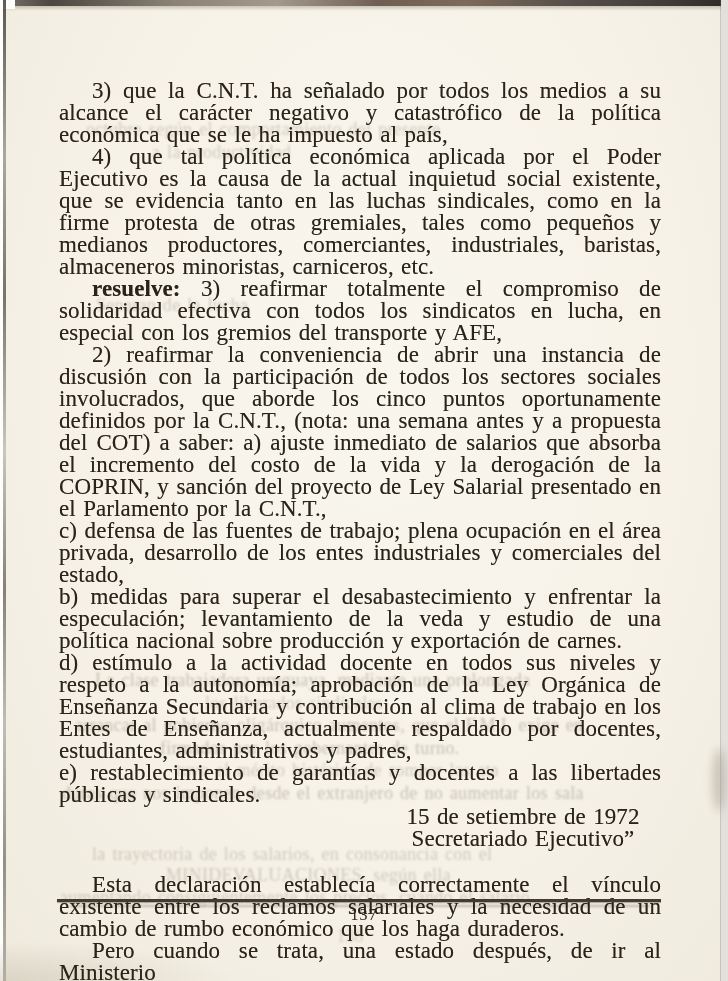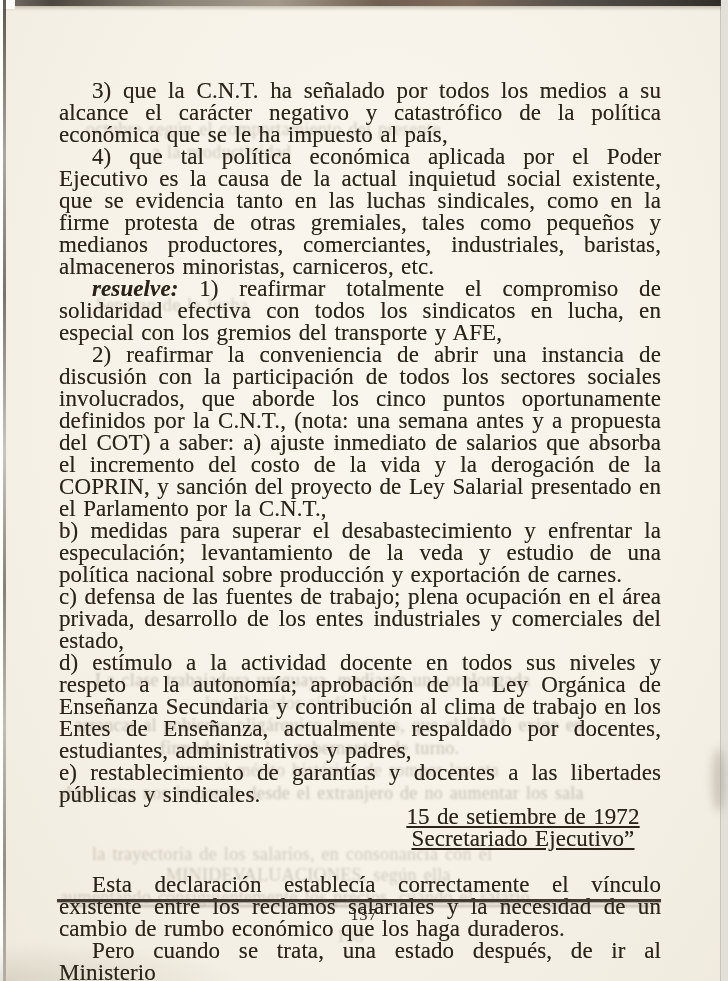--- a/index.html
+++ b/index.html
@@ -38,23 +38,23 @@
   
   .text-block{
     position:absolute;left:59px;top:80px;width:602px;
     font-size:23px;line-height:22px;color:#2a2418;
     text-align:justify;letter-spacing:.1px;word-spacing:1.5px;
     text-shadow:0 0 .5px rgba(42,36,24,.45);
     z-index:3;
   }
   .para{margin:0;}
   .indent{text-indent:33px;}
-  .bold{font-weight:bold;font-style:italic;}
+  .bold{font-weight:bold;}
   .after-gap{margin-top:24px;}
-  .date-block{width:270px;margin:0 3px 0 auto;text-align:center;text-decoration:underline;}
+  .date-block{width:270px;margin:0 3px 0 auto;text-align:center;}
 
   
   .footnote-rule{
     position:absolute;left:57px;top:899px;width:604px;height:3px;
     background:#423b31;box-shadow:0 1px 1px rgba(66,59,49,.4);z-index:3;
   }
   .footnote-rule-echo{
     position:absolute;left:70px;top:905px;width:580px;height:2px;
     background:rgba(125,115,98,.45);filter:blur(1px);z-index:2;
   }
@@ -100,24 +100,24 @@
   <span class="ghost ghost-strong" style="left:62px;top:783px;">duras que nos imponen desde el extranjero de no aumentar los sala</span>
   <span class="ghost" style="left:92px;top:844px;">la trayectoria de los salarios, en consonancia con el</span>
   <span class="ghost" style="left:166px;top:865px;">MINIDEVALUACIONES, según ella</span>
   <span class="ghost" style="left:60px;top:887px;">aumentando consiguientemente los precios, cuando el salario</span>
   <div class="ghost-page-number">138</div>
 </div>
 
 <main class="text-block">
   <p class="para indent">3) que la C.N.T. ha señalado por todos los medios a su alcance el carácter negativo y catastrófico de la política económica que se le ha impuesto al país,</p>
   <p class="para indent">4) que tal política económica aplicada por el Poder Ejecutivo es la causa de la actual inquietud social existente, que se evidencia tanto en las luchas sindicales, como en la firme protesta de otras gremiales, tales como pequeños y medianos productores, comerciantes, industriales, baristas, almaceneros minoristas, carniceros, etc.</p>
-  <p class="para indent"><span class="bold">resuelve:</span><span> 1) reafirmar totalmente el compromiso de solidaridad efectiva con todos los sindicatos en lucha, en especial con los gremios del transporte y AFE,</span></p>
+  <p class="para indent"><span class="bold">resuelve:</span><span> 3) reafirmar totalmente el compromiso de solidaridad efectiva con todos los sindicatos en lucha, en especial con los gremios del transporte y AFE,</span></p>
   <p class="para indent">2) reafirmar la conveniencia de abrir una instancia de discusión con la participación de todos los sectores sociales involucrados, que aborde los cinco puntos oportunamente definidos por la C.N.T., (nota: una semana antes y a propuesta del COT) a saber: a) ajuste inmediato de salarios que absorba el incremento del costo de la vida y la derogación de la COPRIN, y sanción del proyecto de Ley Salarial presentado en el Parlamento por la C.N.T.,</p>
+  <p class="para">c) defensa de las fuentes de trabajo; plena ocupación en el área privada, desarrollo de los entes industriales y comerciales del estado,</p>
   <p class="para">b) medidas para superar el desabastecimiento y enfrentar la especulación; levantamiento de la veda y estudio de una política nacional sobre producción y exportación de carnes.</p>
-  <p class="para">c) defensa de las fuentes de trabajo; plena ocupación en el área privada, desarrollo de los entes industriales y comerciales del estado,</p>
   <p class="para">d) estímulo a la actividad docente en todos sus niveles y respeto a la autonomía; aprobación de la Ley Orgánica de Enseñanza Secundaria y contribución al clima de trabajo en los Entes de Enseñanza, actualmente respaldado por docentes, estudiantes, administrativos y padres,</p>
   <p class="para">e) restablecimiento de garantías y docentes a las libertades públicas y sindicales.</p>
   <div class="date-block">
     <div>15 de setiembre de 1972</div>
     <div>Secretariado Ejecutivo”</div>
   </div>
   <p class="para indent after-gap">Esta declaración establecía correctamente el vínculo existente entre los reclamos salariales y la necesidad de un cambio de rumbo económico que los haga duraderos.</p>
   <p class="para indent">Pero cuando se trata, una estado después, de ir al Ministerio</p>
 </main>
 

